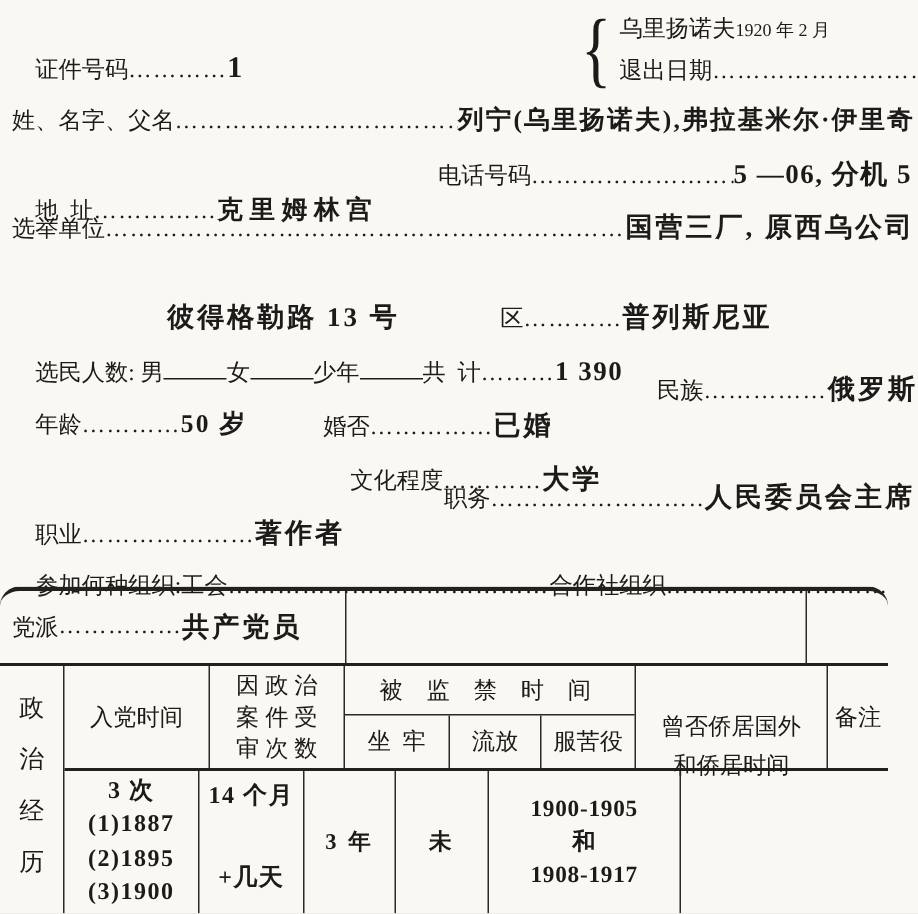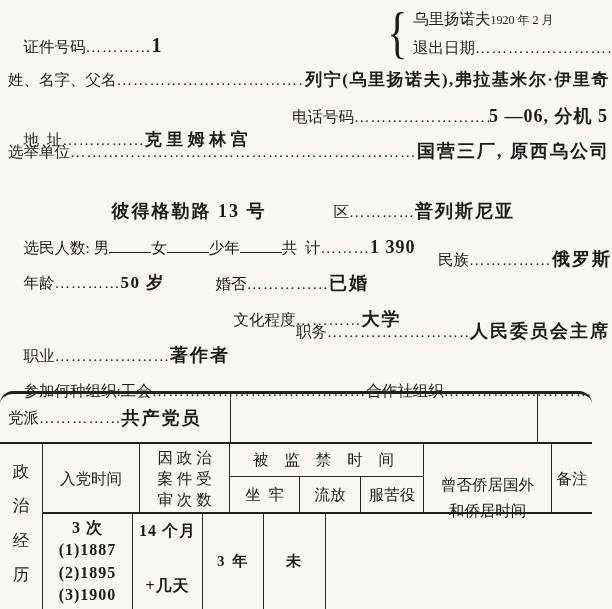--- a/index.html
+++ b/index.html
@@ -198,20 +198,25 @@
           <div class="c w-jail jail-col">
             <span class="dline">14 个月</span>
             <span class="dline">+几天</span>
           </div>
           <div class="c w-exile">
             <span class="big-single">3 年</span>
           </div>
           <div class="c w-labor" style="width:62px;flex:none;">
             <span class="big-single">未</span>
           </div>
+          <div class="c w-abroad">
+            <span class="abroad-line">1900-1905</span>
+            <span class="abroad-line">和</span>
+            <span class="abroad-line">1908-1917</span>
+          </div>
           <div class="c w-remarks">
             <span></span>
           </div>
         </div>
 
       </div>
     </div>
   </div>
 
 </div>

